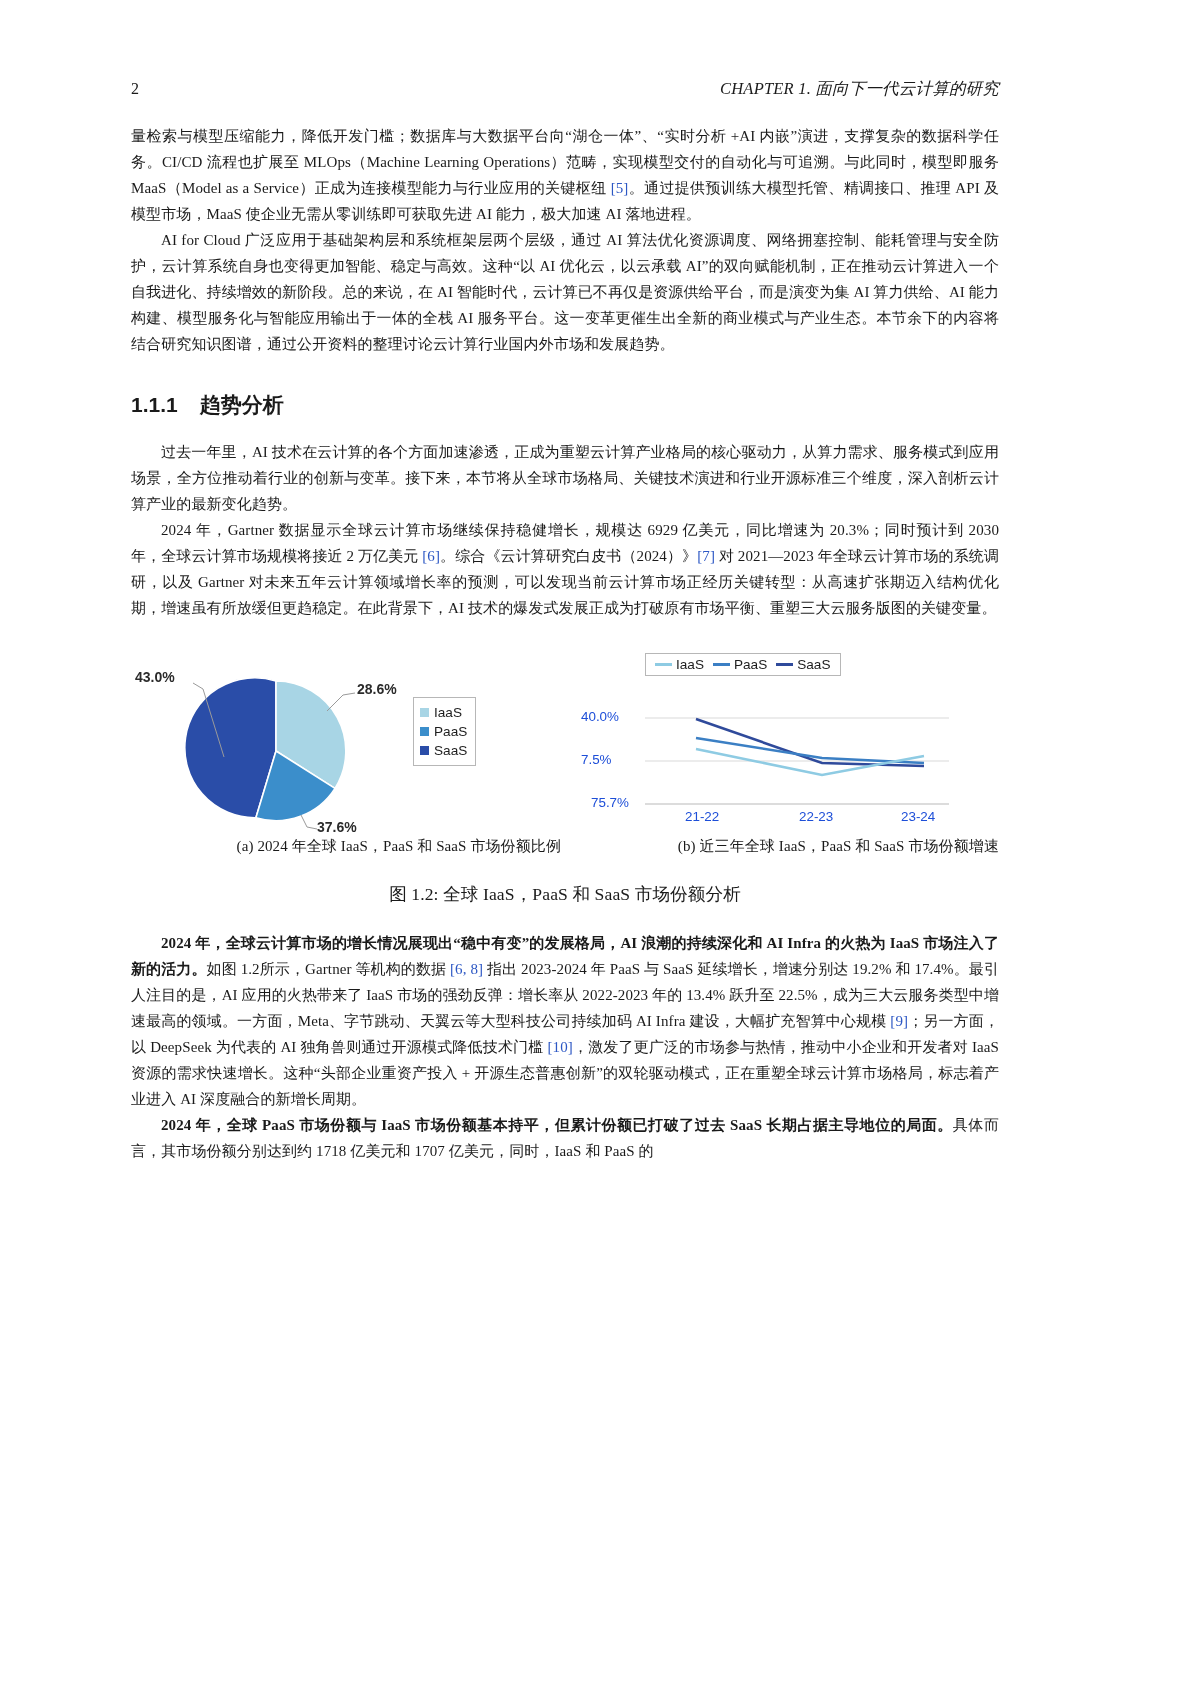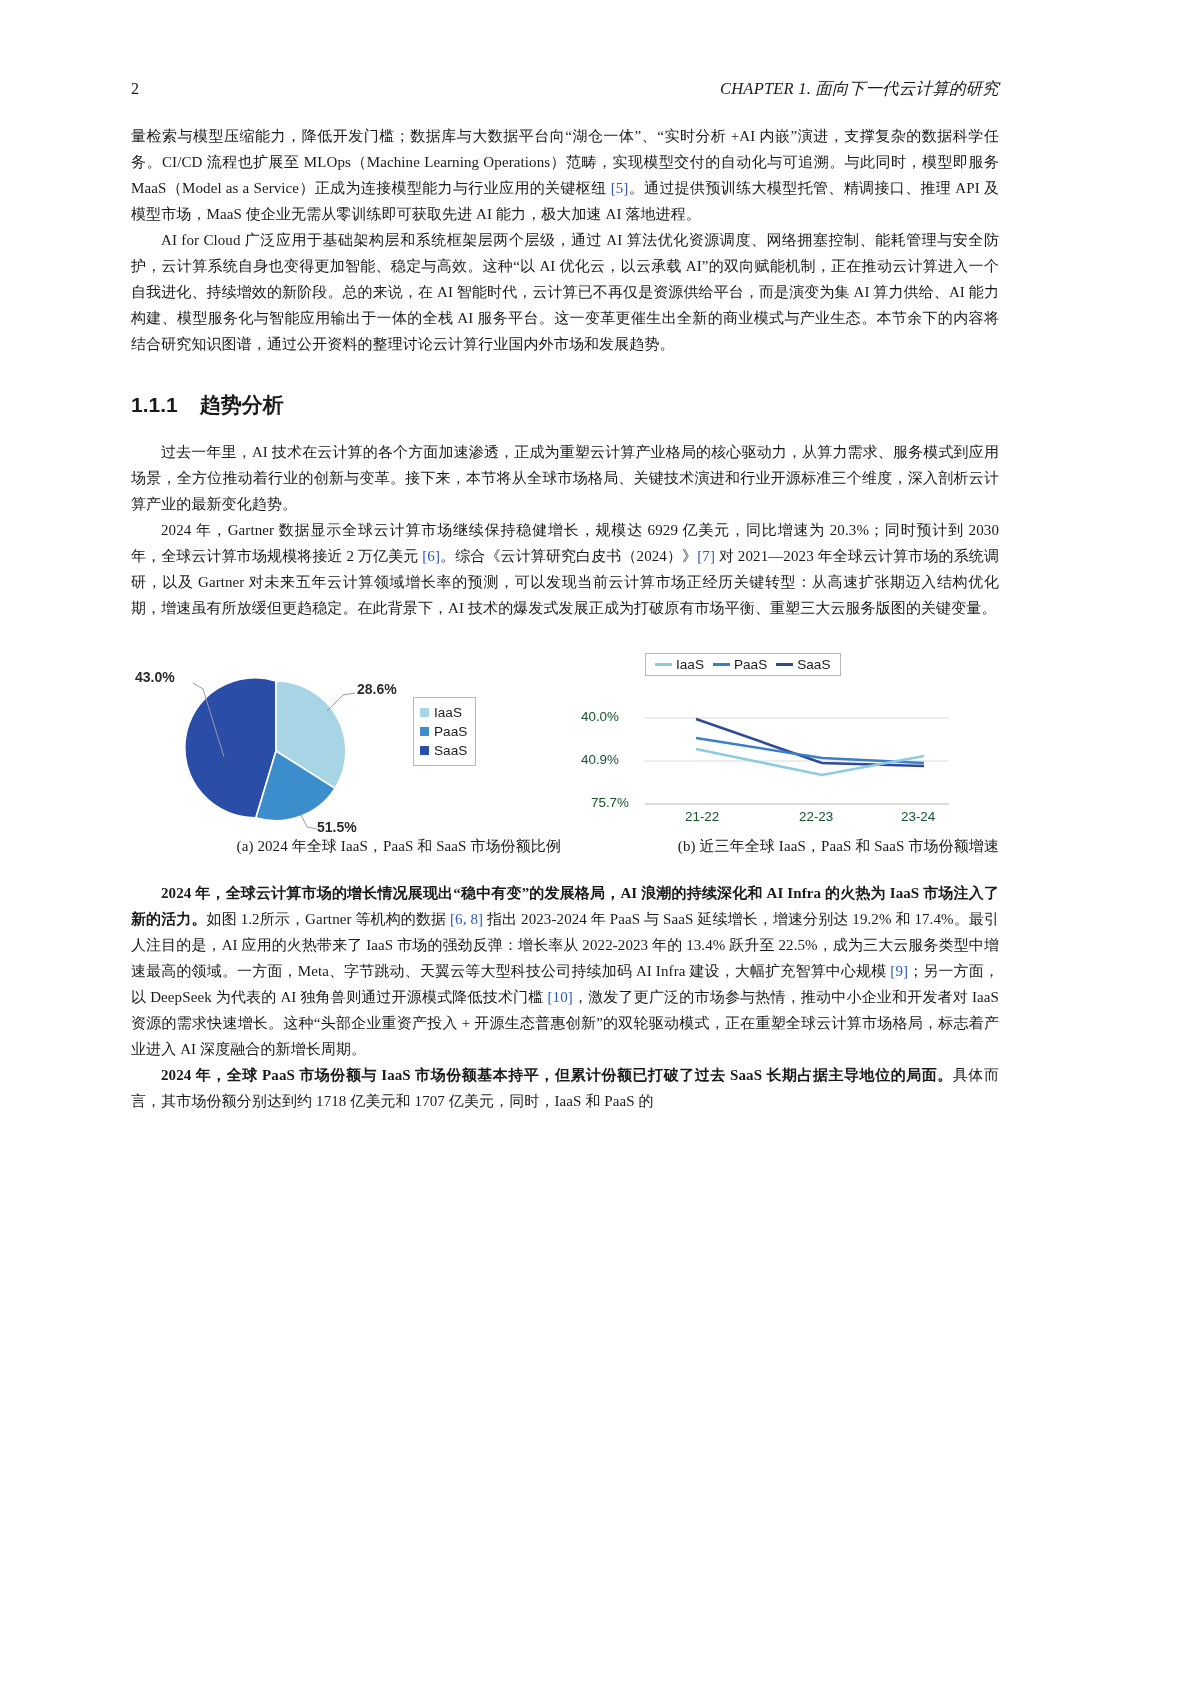--- a/index.html
+++ b/index.html
@@ -124,21 +124,21 @@
   .lg-line .lbl {
     font-family: "Liberation Sans", "DejaVu Sans", sans-serif;
     font-size: 13.6px; color: #1d1d1d;
   }
   .lg-line .item + .item { margin-left: 5px; }
 
   .axlabel {
     position: absolute;
     font-family: "Liberation Sans", "DejaVu Sans", sans-serif;
     font-size: 13.4px;
-    color: #14532d;
+    color: #1d4ed8;
     white-space: nowrap;
   }
   .pielabel {
     position: absolute;
     font-family: "Liberation Sans", "DejaVu Sans", sans-serif;
     font-size: 14px;
     font-weight: bold;
     color: #2b2b2b;
     white-space: nowrap;
   }
@@ -178,21 +178,21 @@
 
               <path d="M 145 102 L 204.0 139.4 A 70 70 0 0 1 124.9 168.7 Z" fill="#3b8ecb" stroke="#ffffff" stroke-width="1.6"></path>
 
               <polyline points="93,108 72,40 62,34" fill="none" stroke="#9a9a9a" stroke-width="1"></polyline>
               <polyline points="196,62 212,46 224,44" fill="none" stroke="#9a9a9a" stroke-width="1"></polyline>
               <polyline points="170,166 176,178 186,180" fill="none" stroke="#9a9a9a" stroke-width="1"></polyline>
             </svg>
 
             <div class="pielabel" style="left:4px; top:20px;">43.0%</div>
             <div class="pielabel" style="left:226px; top:32px;">28.6%</div>
-            <div class="pielabel" style="left:186px; top:170px;">51.5%</div>
+            <div class="pielabel" style="left:186px; top:170px;">37.6%</div>
 
             <div class="lg-box lg-pie">
               <div class="lg-row">
                 <span class="sw" style="background:#a8d5e5"></span>
                 <span>IaaS</span>
               </div>
               <div class="lg-row">
                 <span class="sw" style="background:#3b8ecb"></span>
                 <span>PaaS</span>
               </div>
@@ -214,21 +214,21 @@
               <line x1="76" y1="155" x2="380" y2="155" stroke="#b9b9b9" stroke-width="1"></line>
 
               <polyline points="127,70 253,114 355,117" fill="none" stroke="#2f4a9b" stroke-width="2.6"></polyline>
 
               <polyline points="127,89 253,109 355,114" fill="none" stroke="#3b7fc4" stroke-width="2.6"></polyline>
 
               <polyline points="127,100 253,126 355,107" fill="none" stroke="#8ecbe3" stroke-width="2.6"></polyline>
             </svg>
 
             <div class="axlabel" style="left:12px; top:60px;">40.0%</div>
-            <div class="axlabel" style="left:12px; top:103px;">40.9%</div>
+            <div class="axlabel" style="left:12px; top:103px;">7.5%</div>
             <div class="axlabel" style="left:22px; top:146px;">75.7%</div>
 
             <div class="axlabel" style="left:116px; top:160px;">21-22</div>
             <div class="axlabel" style="left:230px; top:160px;text-align:center;">22-23</div>
             <div class="axlabel" style="left:332px; top:160px;">23-24</div>
 
             <div class="lg-box lg-line">
               <span class="item">
                 <span class="dash" style="background:#8ecbe3"></span>
                 <span class="lbl">IaaS</span>
@@ -240,20 +240,21 @@
               <span class="item">
                 <span class="dash" style="background:#2f4a9b"></span>
                 <span class="lbl">SaaS</span>
               </span>
             </div>
           </div>
           <div class="subcap">(b) 近三年全球 IaaS，PaaS 和 SaaS 市场份额增速</div>
         </div>
       </div>
 
+      <div class="figcap">图 1.2: 全球 IaaS，PaaS 和 SaaS 市场份额分析</div>
     </div>
 
     <p class="body indent" style="margin-top:24px;"><span class="bold">2024 年，全球云计算市场的增长情况展现出“稳中有变”的发展格局，AI 浪潮的持续深化和 AI Infra 的火热为 IaaS 市场注入了新的活力。</span><span>如图 1.2所示，Gartner 等机构的数据 </span><span class="cite">[6, 8]</span><span> 指出 2023-2024 年 PaaS 与 SaaS 延续增长，增速分别达 19.2% 和 17.4%。最引人注目的是，AI 应用的火热带来了 IaaS 市场的强劲反弹：增长率从 2022-2023 年的 13.4% 跃升至 22.5%，成为三大云服务类型中增速最高的领域。一方面，Meta、字节跳动、天翼云等大型科技公司持续加码 AI Infra 建设，大幅扩充智算中心规模 </span><span class="cite">[9]</span><span>；另一方面，以 DeepSeek 为代表的 AI 独角兽则通过开源模式降低技术门槛 </span><span class="cite">[10]</span><span>，激发了更广泛的市场参与热情，推动中小企业和开发者对 IaaS 资源的需求快速增长。这种“头部企业重资产投入 + 开源生态普惠创新”的双轮驱动模式，正在重塑全球云计算市场格局，标志着产业进入 AI 深度融合的新增长周期。</span></p>
 
     <p class="body indent"><span class="bold">2024 年，全球 PaaS 市场份额与 IaaS 市场份额基本持平，但累计份额已打破了过去 SaaS 长期占据主导地位的局面。</span><span>具体而言，其市场份额分别达到约 1718 亿美元和 1707 亿美元，同时，IaaS 和 PaaS 的</span></p>
 
   </div>
 </div>
 
 </body></html>

